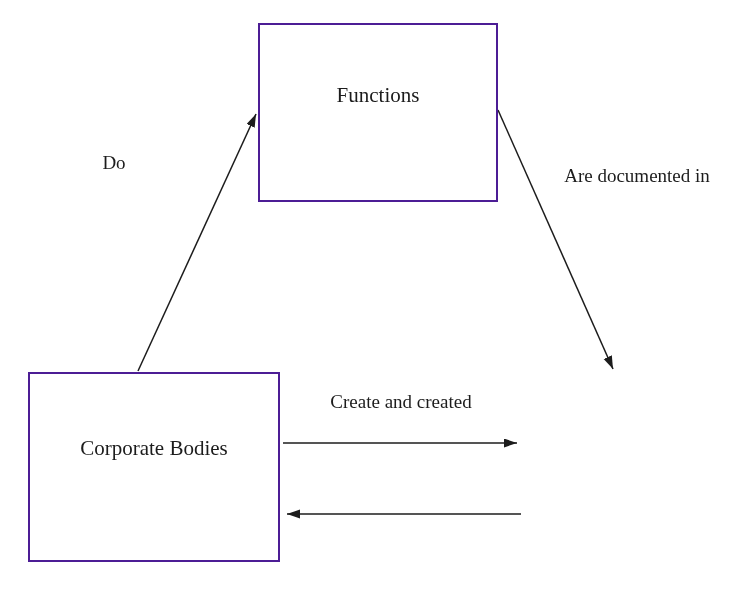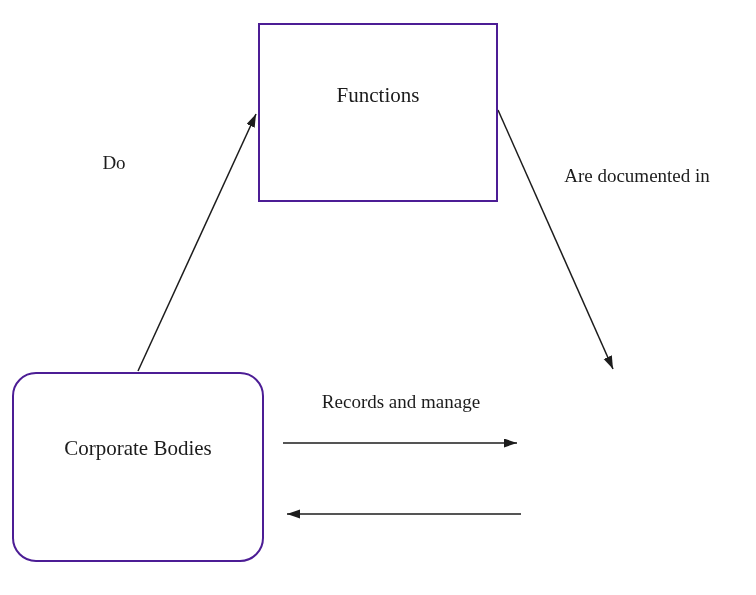--- a/index.html
+++ b/index.html
@@ -23,21 +23,21 @@
     width: 756px;
     height: 595px;
   }
   .node {
     position: absolute;
     border: 2px solid #4c1d95;
     background: #ffffff;
     box-sizing: border-box;
   }
   .node-functions   { left: 258px; top: 23px;  width: 240px; height: 179px; }
-  .node-corporate   { left: 12px;  top: 372px; width: 252px; height: 190px; border-radius: 24px; }
+  .node-corporate   { left: 28px;  top: 372px; width: 252px; height: 190px; }
   .node-records     { left: 521px; top: 372px; width: 204px; height: 190px; }
   .node-label {
     position: absolute;
     left: 0; right: 0;
     top: 40%;
     transform: translateY(-50%);
     text-align: center;
     font-size: 21px;
     white-space: nowrap;
   }
@@ -77,16 +77,16 @@
 
   <div class="node node-corporate">
     <span class="node-label">Corporate Bodies</span>
   </div>
 
 
   <div class="edge-label edge-label-do">Do</div>
 
   <div class="edge-label edge-label-doc">Are documented in</div>
 
-  <div class="edge-label edge-label-create">Records and manage</div>
+  <div class="edge-label edge-label-create">Create and created</div>
 
 
 </div>
 
 </body></html>

